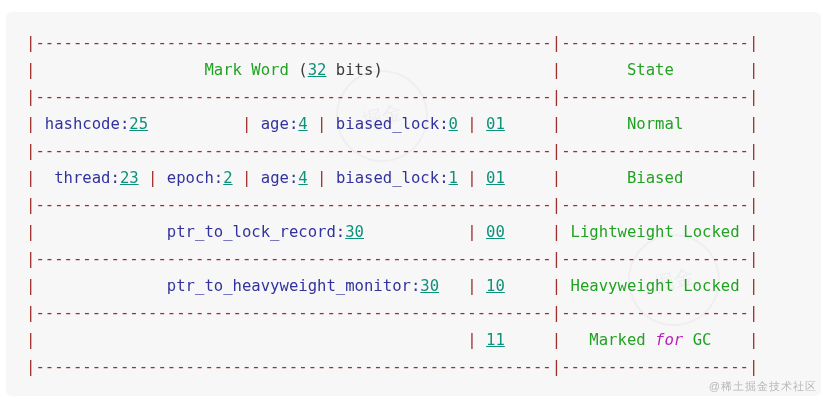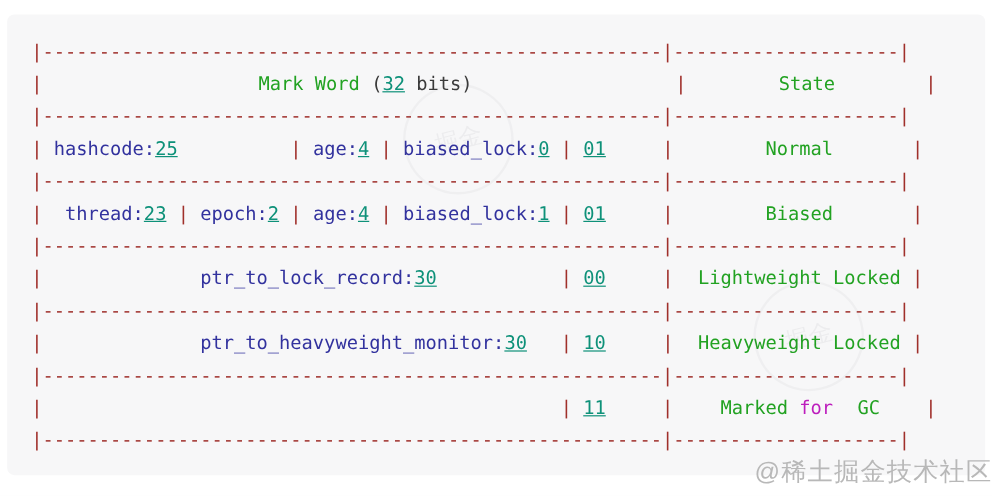--- a/index.html
+++ b/index.html
@@ -12,26 +12,26 @@
         font-family:"DejaVu Sans",sans-serif;}
   .code-card{position:absolute;left:6px;right:6px;top:12px;bottom:17px;
              background:var(--card-bg);border-radius:6px;overflow:hidden;}
   pre.code{margin:0;padding:18px 0 0 20px;
            font-family:"DejaVu Sans Mono",monospace;
            font-size:15.6px;line-height:27px;color:var(--plain);
            white-space:pre;}
   .tok-red{color:var(--red);}
   .tok-id{color:var(--id);}
   .tok-num{color:var(--num);text-decoration:underline;}
-  .tok-green{color:var(--green);margin-left:11px;}
-  .tok-kw{color:var(--kw);}
+  .tok-green{color:var(--green);}
+  .tok-kw{color:var(--kw);font-style:italic;}
   .tok-plain{color:var(--plain);}
-  .credit{position:absolute;right:0;top:379px;z-index:3;
+  .credit{position:absolute;right:10px;top:379px;z-index:3;
           font-family:"Liberation Sans","DejaVu Sans",sans-serif;
-          font-size:21px;color:var(--credit);letter-spacing:1px;}
+          font-size:11px;color:var(--credit);letter-spacing:1px;}
   .wm-circle{position:absolute;border:2px solid #667;border-radius:50%;
              opacity:0.05;display:flex;align-items:center;justify-content:center;
              font-size:20px;color:#334;transform:rotate(-14deg);pointer-events:none;}
   .wm-a{width:92px;height:92px;left:330px;top:58px;}
   .wm-b{width:92px;height:92px;left:622px;top:222px;}
 </style>
 </head>
 <body>
 
 <div class="page">

